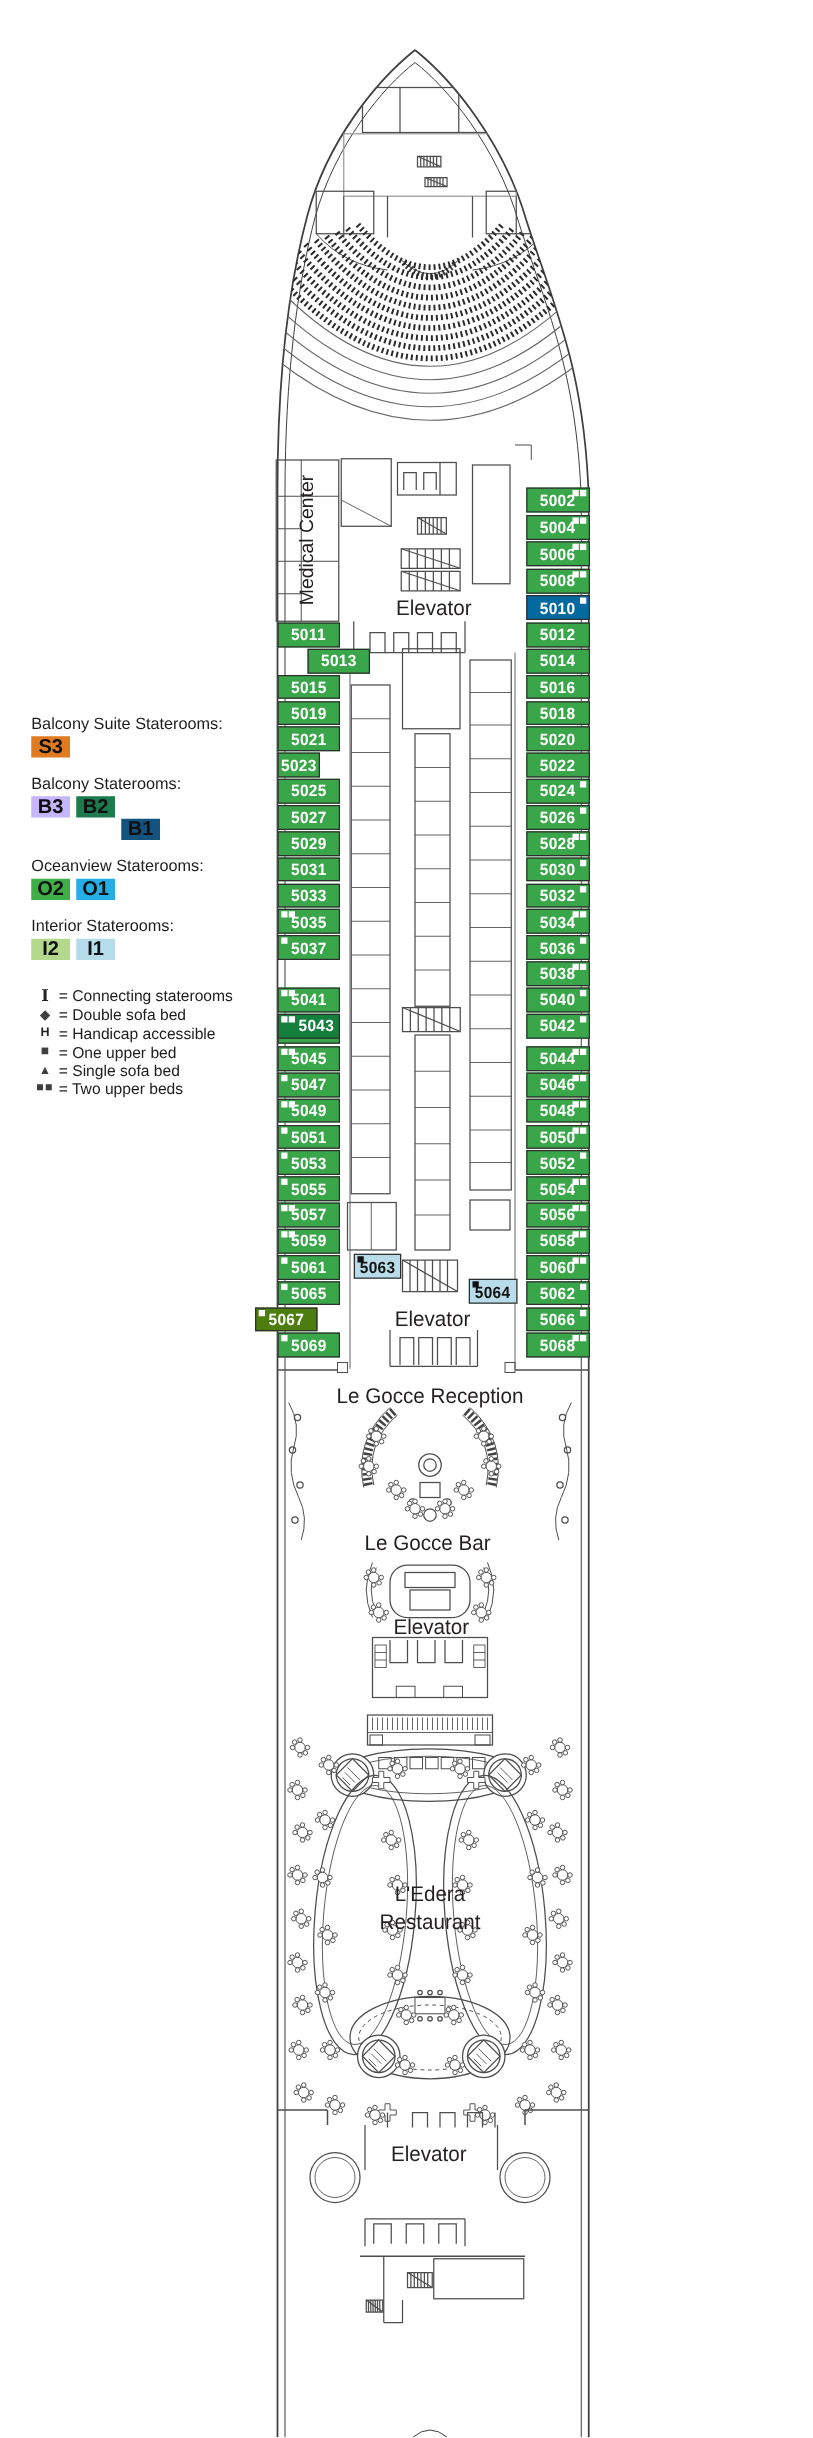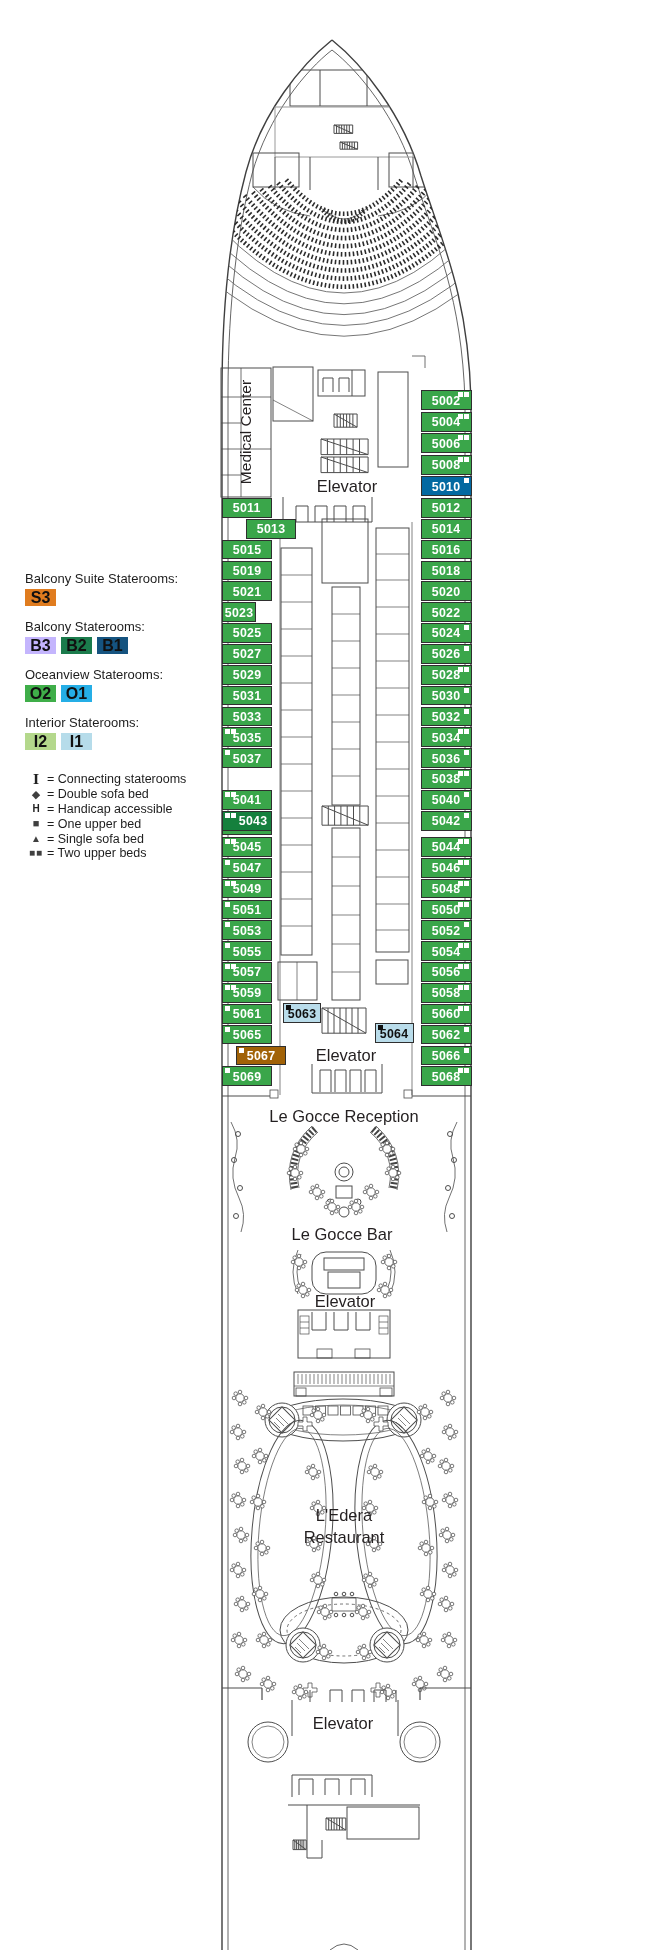--- a/index.html
+++ b/index.html
@@ -328,21 +328,21 @@
           <div class="lg-title">Balcony Suite Staterooms:</div>
           <div class="lg-chips">
             <span class="chip" style="background: rgb(224, 124, 31);">S3</span>
           </div>
         </div>
         <div class="lg-sec">
           <div class="lg-title">Balcony Staterooms:</div>
           <div class="lg-chips">
             <span class="chip" style="background: #c4b5fd;">B3</span>
             <span class="chip" style="background: rgb(27, 123, 76);">B2</span>
-            <span class="chip" style="background: rgb(21, 83, 127);">B1</span>
+            <span class="chip" style="background: rgb(21, 83, 127); margin-top: 18px;">B1</span>
           </div>
         </div>
         <div class="lg-sec">
           <div class="lg-title">Oceanview Staterooms:</div>
           <div class="lg-chips">
             <span class="chip" style="background: rgb(63, 174, 73);">O2</span>
             <span class="chip" style="background: rgb(37, 174, 230);">O1</span>
           </div>
         </div>
         <div class="lg-sec">
@@ -540,21 +540,21 @@
           <i></i>
         </span>
         <span class="rnum">5061</span>
       </div>
       <div class="room" style="left: 222px; top: 1024.7px; width: 50px; height: 19.8px; background: rgb(58, 166, 74);">
         <span class="marks L">
           <i></i>
         </span>
         <span class="rnum">5065</span>
       </div>
-      <div class="room" style="left: 236px; top: 1045.5px; width: 50px; height: 19.8px; background: #a16207; align-items: center;">
+      <div class="room" style="left: 204px; top: 1045.5px; width: 50px; height: 19.8px; background: #4d7c0f; align-items: center;">
         <span class="marks L">
           <i></i>
         </span>
         <span class="rnum">5067</span>
       </div>
       <div class="room" style="left: 222px; top: 1066.3px; width: 50px; height: 19.8px; background: rgb(58, 166, 74);">
         <span class="marks L">
           <i></i>
         </span>
         <span class="rnum">5069</span>

